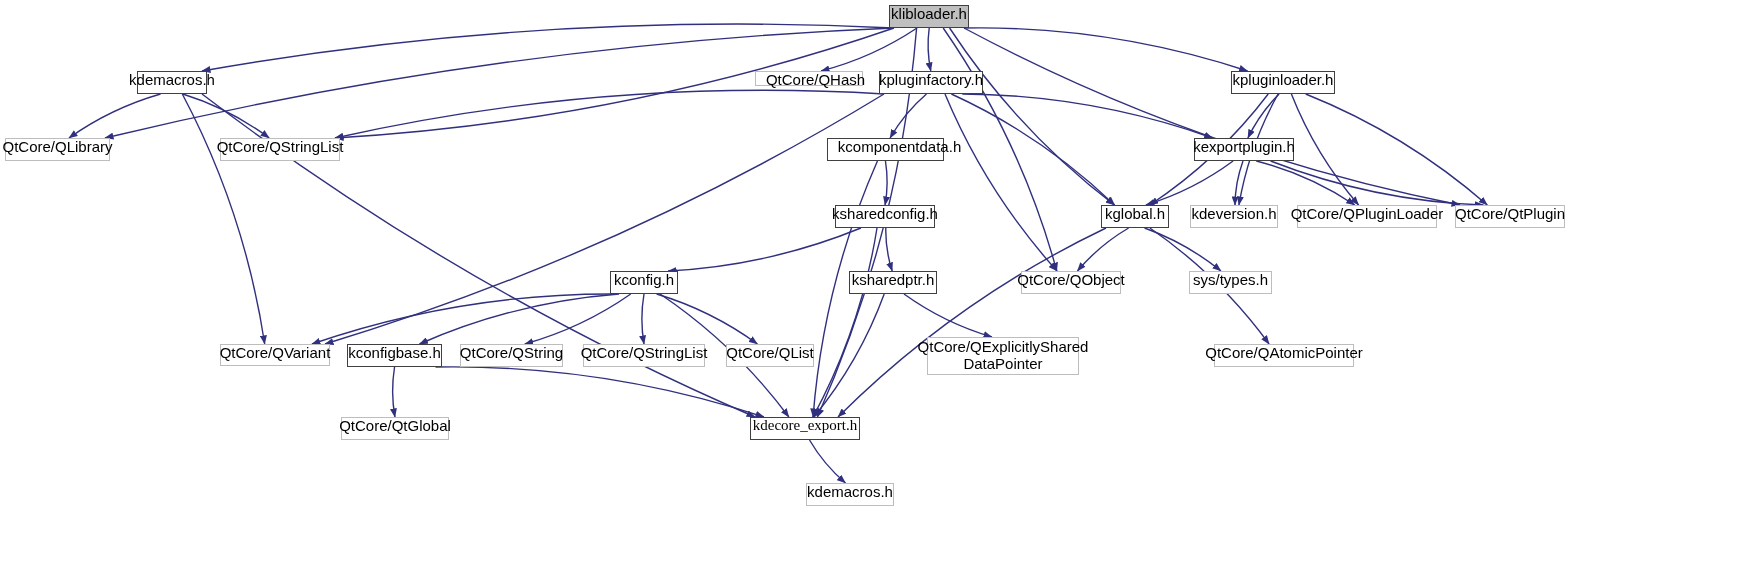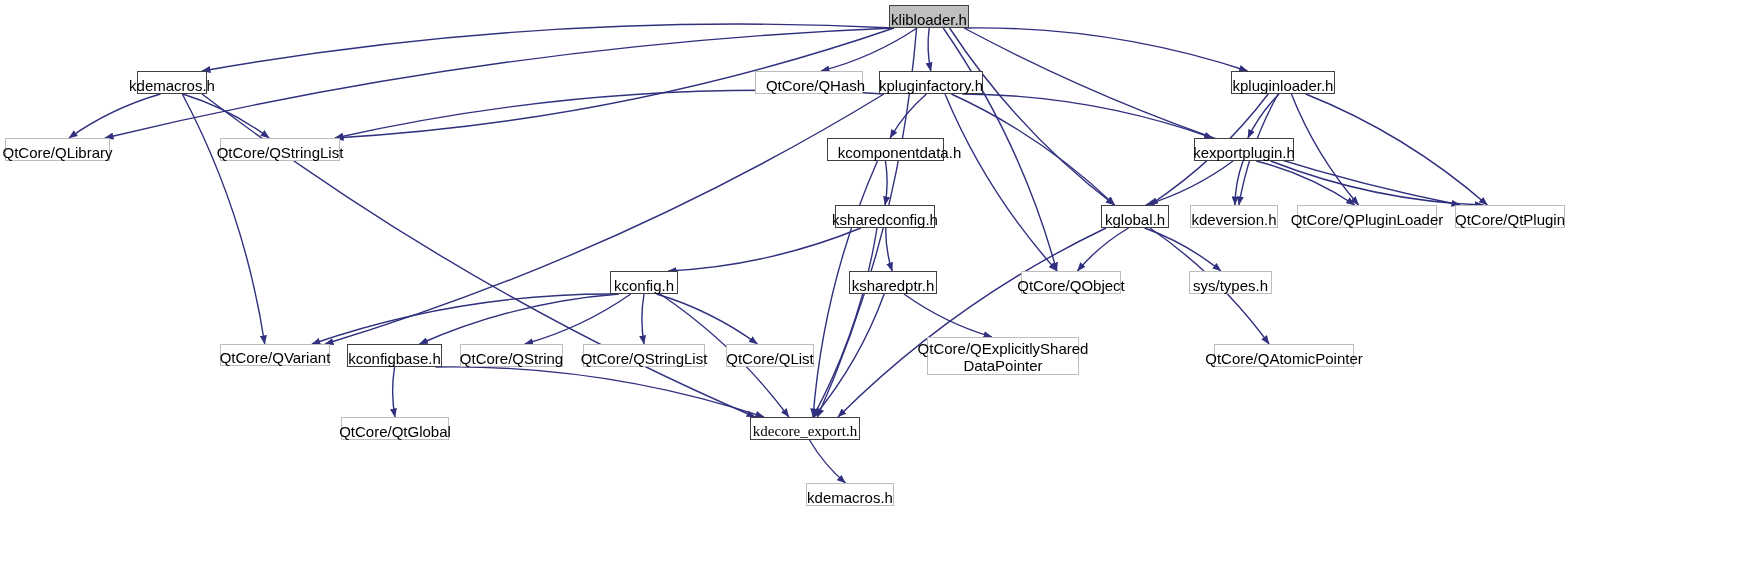--- a/index.html
+++ b/index.html
@@ -19,21 +19,21 @@
     position: absolute;
     left: 0;
     top: 0;
     width: 1758px;
     height: 575px;
   }
   .node {
     position: absolute;
     box-sizing: border-box;
     display: flex;
-    align-items: flex-end;
+    align-items: flex-start;
     justify-content: center;
     white-space: nowrap;
     font-size: 15px;
     line-height: 1;
     color: #000000;
     background: #ffffff;
     border: 1px solid #bdbdbd;
     height: 23px;
     z-index: 5;
   }
@@ -122,21 +122,21 @@
         <path d="M 809.5 440 Q 823.845 464.56 845.5 483" fill="none" stroke="#30307f" stroke-width="1.4" marker-end="url(#arrowhead)"></path>
       </g>
   </svg>
   <div id="nodes">
       <div class="node kind-root" style="left: 889px; top: 5px; width: 80px; height: 23px;">
         <span class="node-label">klibloader.h</span>
       </div>
       <div class="node kind-local" style="left: 137px; top: 71px; width: 70px; height: 23px;">
         <span class="node-label">kdemacros.h</span>
       </div>
-      <div class="node kind-external" style="left: 755px; top: 71px; width: 108px; height: 23px; padding-left: 13px;">
+      <div class="node kind-external" style="left: 755px; top: 71px; width: 108px; height: 15px; padding-left: 13px;">
         <span class="node-label">QtCore/QHash</span>
       </div>
       <div class="node kind-local" style="left: 879px; top: 71px; width: 104px; height: 23px;">
         <span class="node-label">kpluginfactory.h</span>
       </div>
       <div class="node kind-local" style="left: 1231px; top: 71px; width: 104px; height: 23px;">
         <span class="node-label">kpluginloader.h</span>
       </div>
       <div class="node kind-external" style="left: 5px; top: 138px; width: 105px; height: 23px;">
         <span class="node-label">QtCore/QLibrary</span>

